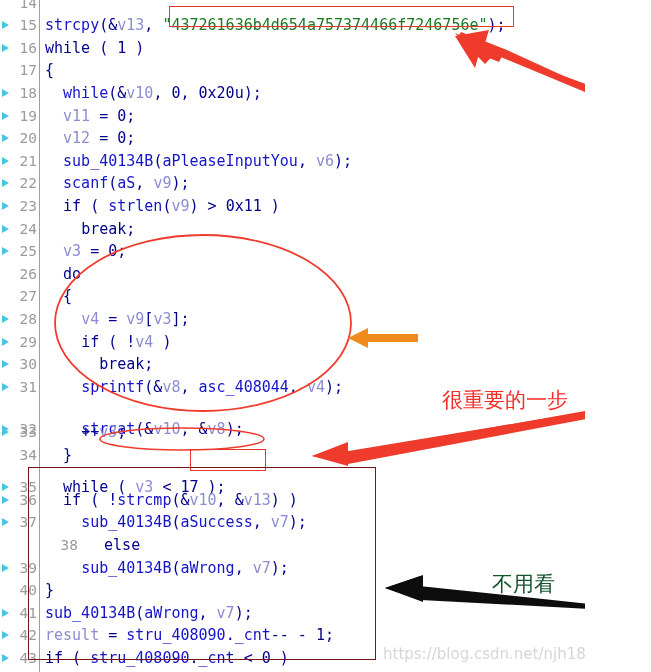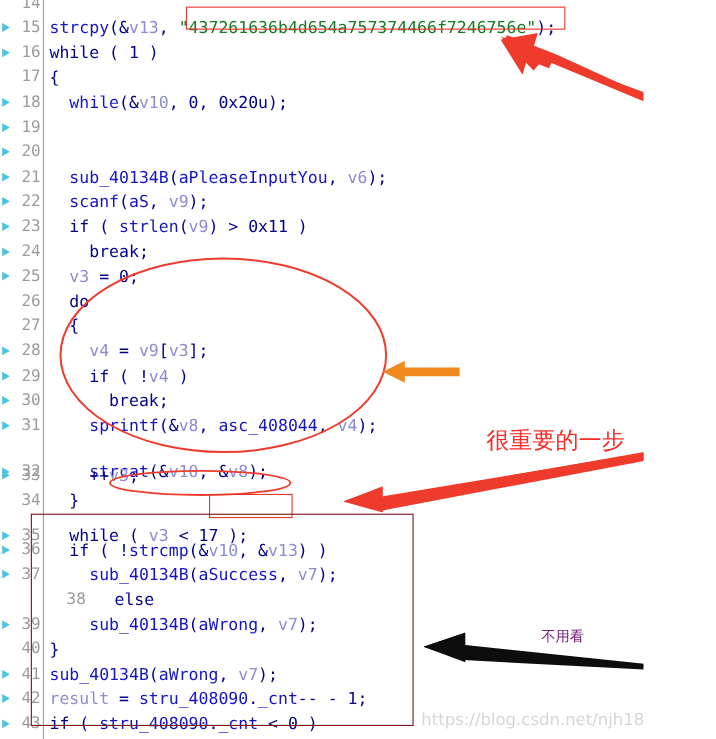--- a/index.html
+++ b/index.html
@@ -83,21 +83,21 @@
     position: absolute;
     border: 1.7px solid #7b1216;
     background: transparent;
   }
   .cn-label {
     position: absolute;
     font-family: "DejaVu Sans", "Liberation Sans", sans-serif;
     white-space: nowrap;
   }
   .cn-red { color: #fa2c27; font-size: 21px; font-weight: 400; }
-  .cn-blk { color: #701a75; font-size: 13px; font-weight: 400; }
+  .cn-blk { color: #14532d; font-size: 21px; font-weight: 400; }
 
   .watermark {
     position: absolute;
     color: #d6d6d6;
     font-size: 15px;
     font-family: "DejaVu Sans", "Liberation Sans", sans-serif;
     white-space: nowrap;
   }
 </style>
 </head>
@@ -106,22 +106,22 @@
 <div id="root">
 
   <div class="code-area">
     <div class="gutter-rule"></div>
     <div id="lines-host">
         <div class="line" style="top: -8.5px;"><span class="lnum">14</span><span class="ltext"></span></div>
         <div class="line" style="top: 14.1px;"><span class="bp"></span><span class="lnum">15</span><span class="ltext"><span class="fn">strcpy</span><span class="kw">(&amp;</span><span class="var">v13</span><span class="kw">, </span><span class="str">"437261636b4d654a757374466f7246756e"</span><span class="kw">);</span></span></div>
         <div class="line" style="top: 36.7px;"><span class="bp"></span><span class="lnum">16</span><span class="ltext"><span class="kw">while ( </span><span class="num">1</span><span class="kw"> )</span></span></div>
         <div class="line" style="top: 59.3px;"><span class="lnum">17</span><span class="ltext"><span class="kw">{</span></span></div>
         <div class="line" style="top: 81.9px;"><span class="bp"></span><span class="lnum">18</span><span class="ltext">  <span class="fn">while</span><span class="kw">(&amp;</span><span class="var">v10</span><span class="kw">, </span><span class="num">0</span><span class="kw">, </span><span class="num">0x20u</span><span class="kw">);</span></span></div>
-        <div class="line" style="top: 104.5px;"><span class="bp"></span><span class="lnum">19</span></div>
-        <div class="line" style="top: 127.1px;"><span class="bp"></span><span class="lnum">20</span></div>
+        <div class="line" style="top: 104.5px;"><span class="bp"></span><span class="lnum">19</span><span class="ltext">  <span class="var">v11</span><span class="kw"> = </span><span class="num">0</span><span class="kw">;</span></span></div>
+        <div class="line" style="top: 127.1px;"><span class="bp"></span><span class="lnum">20</span><span class="ltext">  <span class="var">v12</span><span class="kw"> = </span><span class="num">0</span><span class="kw">;</span></span></div>
         <div class="line" style="top: 149.7px; padding-left: 20px;"><span class="bp"></span><span class="lnum">21</span><span class="ltext">  <span class="fn">sub_40134B</span><span class="kw">(</span><span class="fn">aPleaseInputYou</span><span class="kw">, </span><span class="var">v6</span><span class="kw">);</span></span></div>
         <div class="line" style="top: 172.3px;"><span class="bp"></span><span class="lnum">22</span><span class="ltext">  <span class="fn">scanf</span><span class="kw">(</span><span class="fn">aS</span><span class="kw">, </span><span class="var">v9</span><span class="kw">);</span></span></div>
         <div class="line" style="top: 194.9px;"><span class="bp"></span><span class="lnum">23</span><span class="ltext">  <span class="kw">if ( </span><span class="fn">strlen</span><span class="kw">(</span><span class="var">v9</span><span class="kw">) &gt; </span><span class="num">0x11</span><span class="kw"> )</span></span></div>
         <div class="line" style="top: 217.5px;"><span class="bp"></span><span class="lnum">24</span><span class="ltext">    <span class="kw">break;</span></span></div>
         <div class="line" style="top: 240.1px;"><span class="bp"></span><span class="lnum">25</span><span class="ltext">  <span class="var">v3</span><span class="kw"> = </span><span class="num">0</span><span class="kw">;</span></span></div>
         <div class="line" style="top: 262.7px;"><span class="lnum">26</span><span class="ltext">  <span class="kw">do</span></span></div>
         <div class="line" style="top: 285.3px;"><span class="lnum">27</span><span class="ltext">  <span class="kw">{</span></span></div>
         <div class="line" style="top: 307.9px;"><span class="bp"></span><span class="lnum">28</span><span class="ltext">    <span class="var">v4</span><span class="kw"> = </span><span class="var">v9</span><span class="kw">[</span><span class="var">v3</span><span class="kw">];</span></span></div>
         <div class="line" style="top: 330.5px;"><span class="bp"></span><span class="lnum">29</span><span class="ltext">    <span class="kw">if ( !</span><span class="var">v4</span><span class="kw"> )</span></span></div>
         <div class="line" style="top: 353.1px; padding-left: 31px;"><span class="bp"></span><span class="lnum">30</span><span class="ltext">      <span class="kw">break;</span></span></div>

